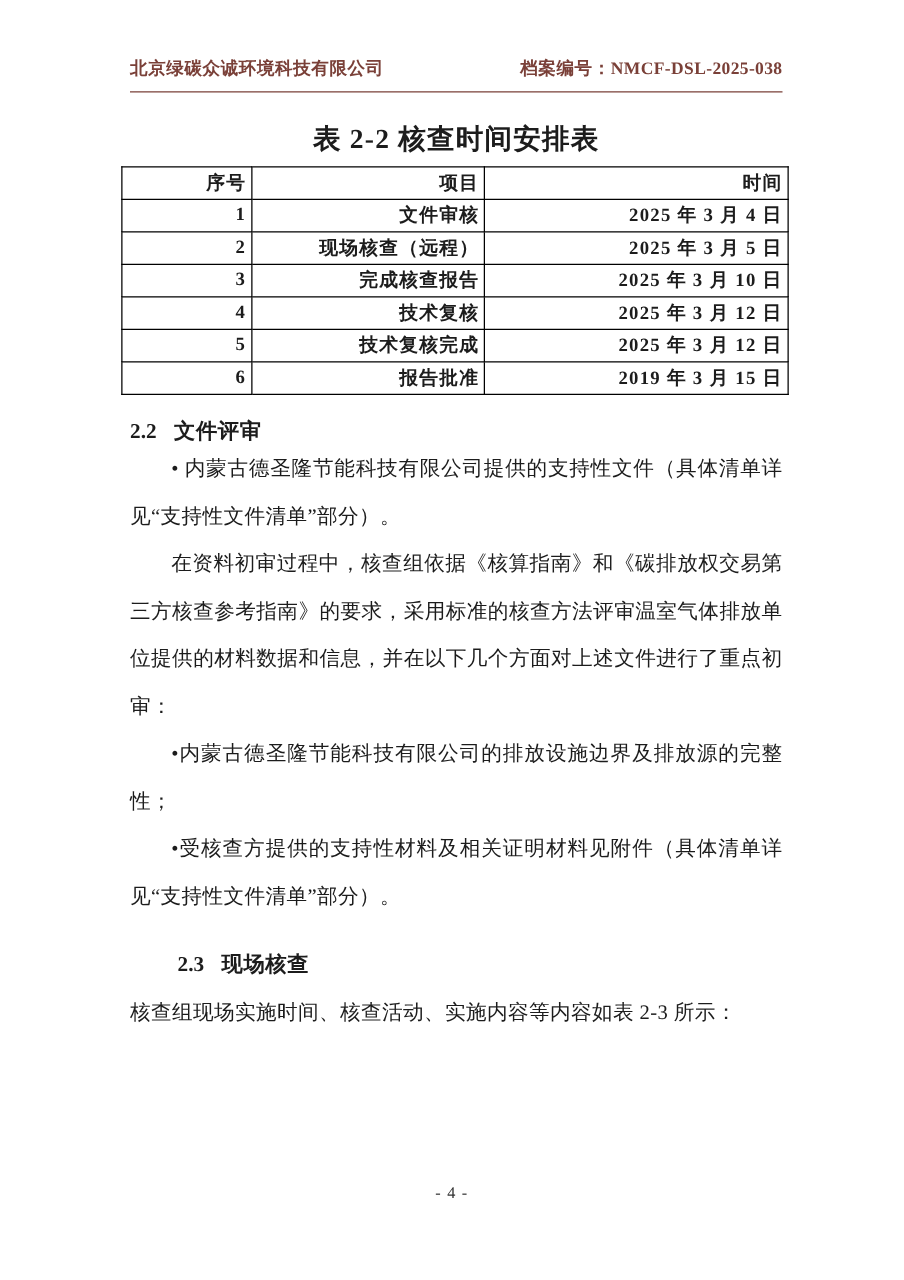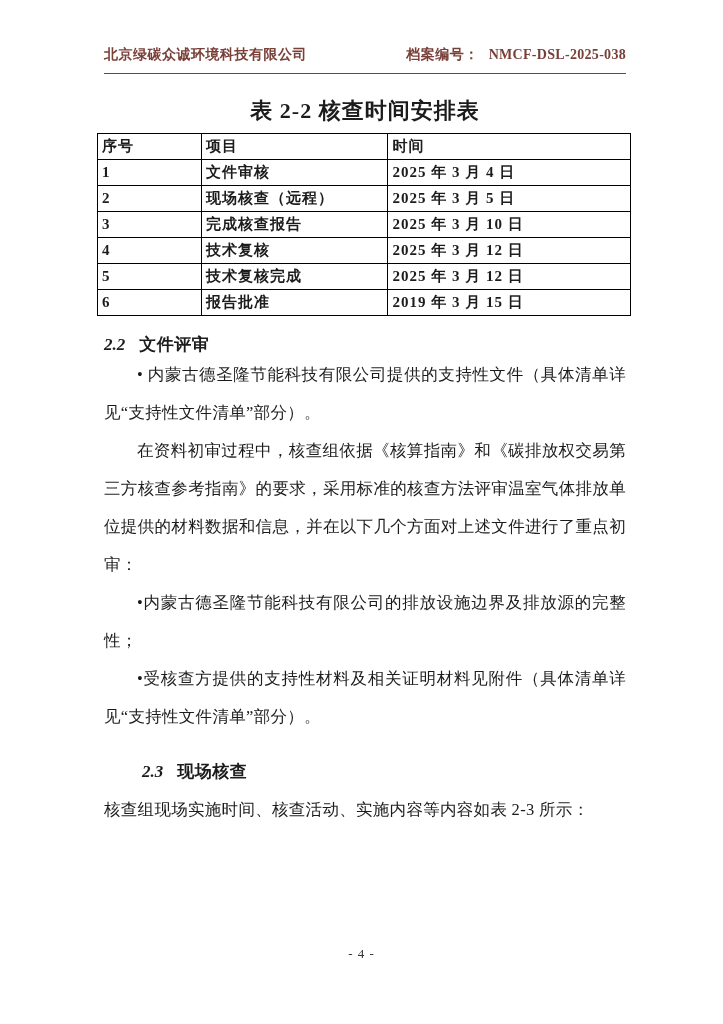--- a/index.html
+++ b/index.html
@@ -17,51 +17,51 @@
   
   .doc-header {
     display: flex; justify-content: space-between; align-items: flex-start;
     font-size: 14px; font-weight: bold;
     color: #7a4038;
     padding-bottom: 9px;
     border-bottom: 1.6px solid #7a4038;
     letter-spacing: 0.5px;
   }
   .doc-header .right { white-space: nowrap; }
-  .doc-header .doc-no { margin-left: 10px; letter-spacing: 0.3px; }
+  .doc-header .doc-no { letter-spacing: 0.3px; }
   
   .table-caption {
     margin-top: 22px;
     text-align: center;
     font-size: 22px; font-weight: bold;
     letter-spacing: 1px;
   }
   
   table.schedule {
     margin-top: 7px;
     width: calc(100% + 12px);
     margin-left: -7px;
     border-collapse: collapse;
     font-size: 15px; font-weight: bold;
   }
   table.schedule th, table.schedule td {
     border: 1.4px solid #000;
     height: 26px;
-    text-align: left; vertical-align: middle;
+    text-align: right; vertical-align: middle;
     letter-spacing: 1px;
     font-weight: bold;
     padding: 3px 4px;
   }
   
   .section-heading {
     margin-top: 17px;
     font-size: 17px; font-weight: bold;
     letter-spacing: 0.5px;
   }
-  .section-heading .sec-num { margin-right: 14px; letter-spacing: 0; font-style: italic; }
+  .section-heading .sec-num { margin-right: 14px; letter-spacing: 0; }
   .section-heading.indented { margin-left: 38px; margin-top: 24px; }
   
   .para {
     font-size: 16.5px;
     line-height: 38px;
     text-align: justify;
     letter-spacing: 0.3px;
   }
   .para.first-line-indent { text-indent: 2em; }
   .para.mt { margin-top: 8px; }

